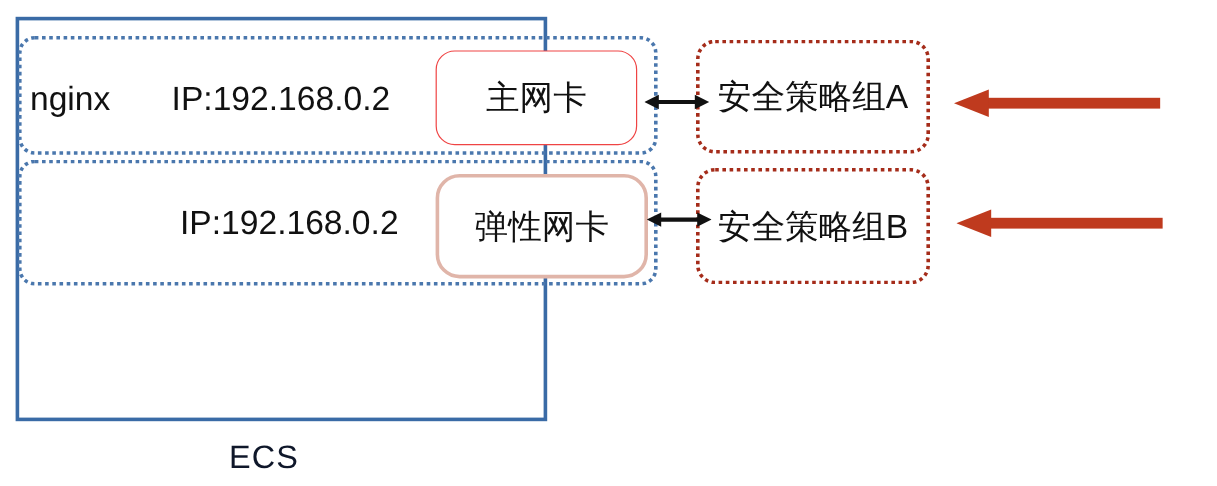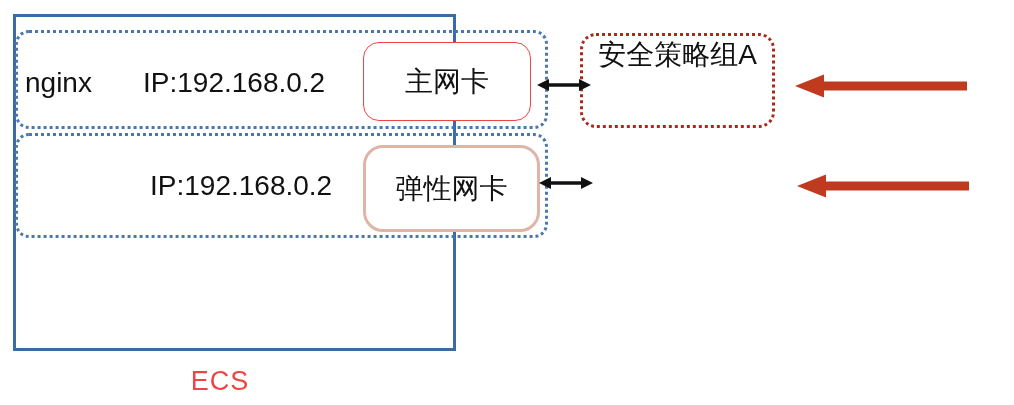--- a/index.html
+++ b/index.html
@@ -7,21 +7,21 @@
     position:relative;width:1014px;height:405px;background:#ffffff;overflow:hidden;
     font-family:"Liberation Sans","DejaVu Sans",sans-serif;color:#1a1a1a;
   }
   
   .ecs-box{
     position:absolute;left:13px;top:14px;width:437px;height:331px;
     border:3px solid #3a6ba6;background:transparent;z-index:1;
   }
   .ecs-label{
     position:absolute;left:150px;top:366px;width:140px;text-align:center;
-    font-size:27px;line-height:30px;color:#ef4444;z-index:6;letter-spacing:1px;
+    font-size:27px;line-height:30px;color:#0f172a;z-index:6;letter-spacing:1px;
   }
   
   .row-dotted{
     position:absolute;border:3px dotted #4a77ad;border-radius:14px;z-index:2;background:transparent;
   }
   .row1{left:15px;top:30px;width:527px;height:93px;}
   .row2{left:15px;top:133px;width:527px;height:99px;}
   
   .rowtext{position:absolute;font-size:28px;line-height:30px;color:#111;z-index:6;white-space:nowrap;}
   .svc1{left:25px;top:68px;}
@@ -32,21 +32,21 @@
   .nic{
     position:absolute;background:#ffffff;z-index:3;
     display:flex;align-items:center;justify-content:center;
     font-size:28px;color:#111;white-space:nowrap;
   }
   .nic-primary{left:363px;top:42px;width:166px;height:77px;border:1px solid #ef4444;border-radius:16px;}
   .nic-elastic{left:363px;top:145px;width:171px;height:81px;border:3px solid #e0b5a9;border-radius:20px;font-family:Liberation Serif, serif;}
   
   .policy{
     position:absolute;border:3px dotted #a52c1a;border-radius:16px;background:#ffffff;z-index:3;
-    display:flex;align-items:flex-start;justify-content:center;
+    display:flex;align-items:center;justify-content:center;
     font-size:28px;color:#111;white-space:nowrap;
   }
   .policy1{left:580px;top:33px;width:189px;height:89px;}
   .policy2{left:580px;top:140px;width:189px;height:91px;}
   .arrow-svg{position:absolute;z-index:4;}
 </style>
 </head>
 <body>
 
 <div class="stage">
@@ -64,20 +64,23 @@
   <div class="nic nic-primary">
     <span>主网卡</span>
   </div>
   <div class="nic nic-elastic">
     <span>弹性网卡</span>
   </div>
 
   <div class="policy policy1">
     <span>安全策略组A</span>
   </div>
+  <div class="policy policy2">
+    <span>安全策略组B</span>
+  </div>
 
   <svg class="arrow-svg" style="left:537px;top:76px;" width="54" height="18" viewBox="0 0 54 18">
     <line x1="9" y1="9" x2="45" y2="9" stroke="#111" stroke-width="3.4"></line>
     <polygon points="0,9 12,3 12,15" fill="#111"></polygon>
     <polygon points="54,9 42,3 42,15" fill="#111"></polygon>
   </svg>
   <svg class="arrow-svg" style="left:539px;top:174px;" width="54" height="18" viewBox="0 0 54 18">
     <line x1="9" y1="9" x2="45" y2="9" stroke="#111" stroke-width="3.4"></line>
     <polygon points="0,9 12,3 12,15" fill="#111"></polygon>
     <polygon points="54,9 42,3 42,15" fill="#111"></polygon>

